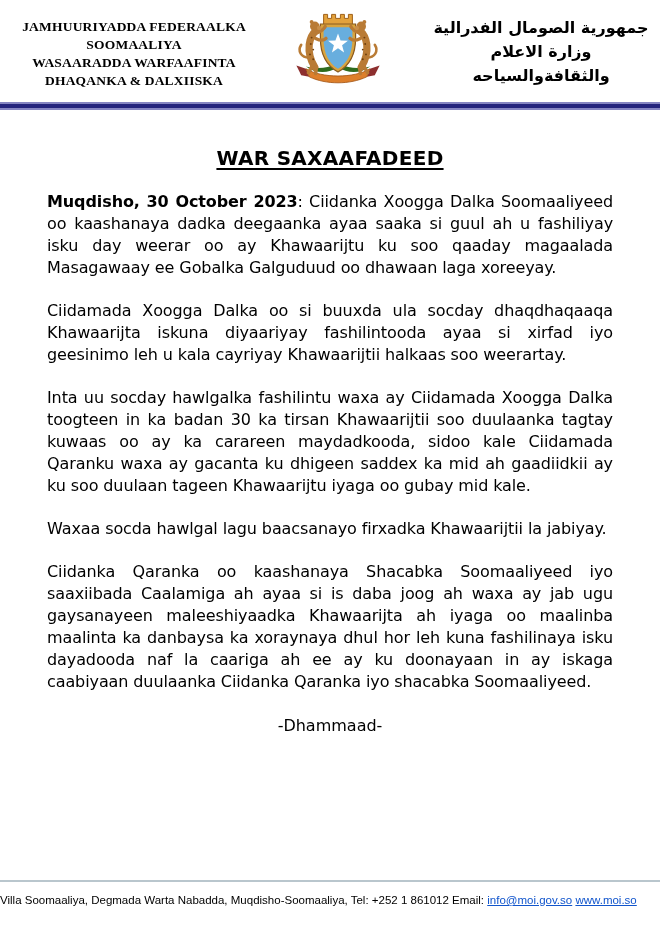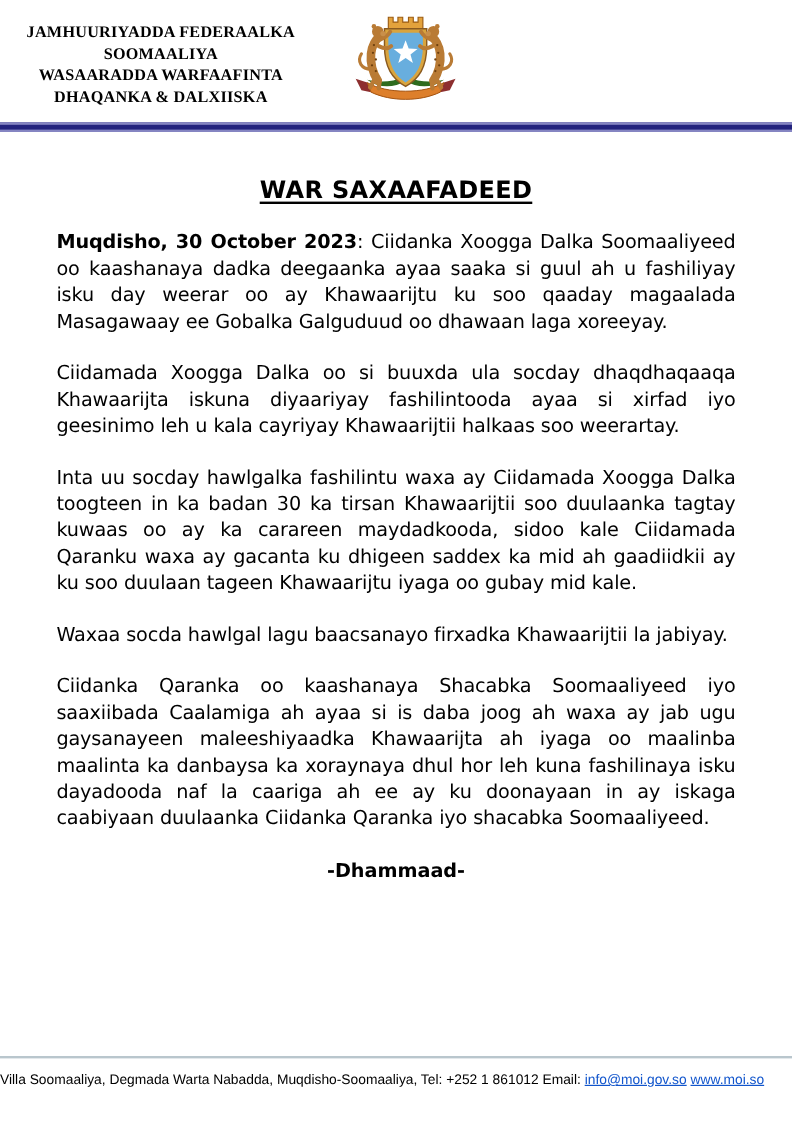--- a/index.html
+++ b/index.html
@@ -35,21 +35,21 @@
   .doc-title {
     margin: 36px 0 0; text-align: center; font-size: 20px; font-weight: bold;
     text-decoration: underline; text-decoration-thickness: 2px;
     text-underline-offset: 3px; letter-spacing: 0.3px;
   }
   .para {
     margin: 21px 0 0; font-size: 16px; line-height: 22px;
     text-align: justify; letter-spacing: -0.1px;
   }
   .para b { font-weight: bold; }
-  .closing { margin: 22px 0 0; text-align: center; font-size: 16px; line-height: 22px; font-weight: bold; }
+  .closing { margin: 22px 0 0; text-align: center; font-size: 16px; line-height: 22px; }
   .ftr-rule {
     position: absolute; left: 0; right: 0; top: 880px; height: 2px;
     background: var(--footer-line, #b9c6cd);
   }
   .ftr-text {
     position: absolute; left: 0; right: 0; top: 894px; text-align: left;
     font-family: "Liberation Sans", sans-serif; font-size: 11.5px; color: #000;
   }
   .ftr-text a { color: var(--link-blue, #1155cc); text-decoration: underline; }
 </style>
@@ -119,20 +119,25 @@
             <circle cx="36.5" cy="25" r="2.8" fill="#c98f4a"></circle>
             <circle cx="26" cy="45" r="1.2" fill="#6d3f0e"></circle>
             <circle cx="29" cy="52" r="1.2" fill="#6d3f0e"></circle>
             <circle cx="25" cy="58" r="1.2" fill="#6d3f0e"></circle>
             <circle cx="29" cy="64" r="1.2" fill="#6d3f0e"></circle>
             <circle cx="27" cy="37" r="1.2" fill="#6d3f0e"></circle>
           </g>
         </svg>
       </div>
 
+      <div class="hdr-arabic">
+        <div>جمهورية الصومال الفدرالية</div>
+        <div>وزارة الاعلام</div>
+        <div>والثقافةوالسياحه</div>
+      </div>
     </div>
 
 
     <div class="rule"></div>
   </header>
 
   <main class="content">
     <h1 class="doc-title">WAR SAXAAFADEED</h1>
 
     <p class="para"><b>Muqdisho, 30 October 2023</b><span>: Ciidanka Xoogga Dalka Soomaaliyeed oo kaashanaya dadka deegaanka ayaa saaka si guul ah u fashiliyay isku day weerar oo ay Khawaarijtu ku soo qaaday magaalada Masagawaay ee Gobalka Galguduud oo dhawaan laga xoreeyay.</span></p>

